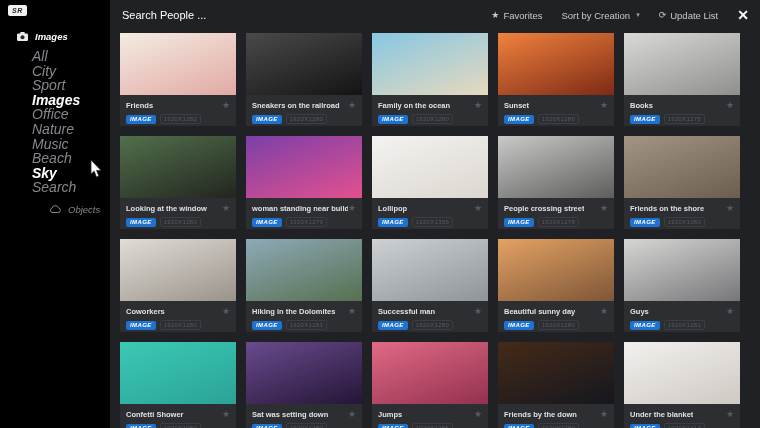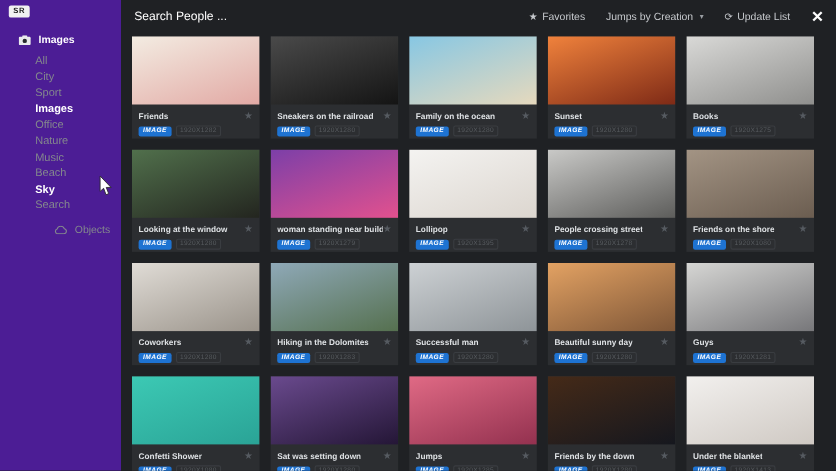--- a/index.html
+++ b/index.html
@@ -1,30 +1,30 @@
 <!DOCTYPE html>
 <html><head>
 <meta charset="utf-8">
 <style>
   * { margin:0; padding:0; box-sizing:border-box; }
   html,body { width:760px; height:428px; overflow:hidden; background:#1f2124;
               font-family:"Liberation Sans", sans-serif; }
   .app { display:flex; width:760px; height:428px; position:relative; }
 
   
-  .sidebar { width:110px; height:100%; background:#4c1d95; flex:0 0 110px; position:relative; }
+  .sidebar { width:110px; height:100%; background:#000000; flex:0 0 110px; position:relative;font-style:italic; }
   .logo-badge { position:absolute; top:5px; left:8px; background:#f1f1f1; color:#222;
                 font-size:7px; font-weight:bold; padding:2px 4px; border-radius:2px; letter-spacing:.5px; }
   .nav { position:absolute; top:28px; left:0; width:100%; }
   .section-head { display:flex; align-items:center; gap:7px; padding:3px 0 5px 17px;
                   color:#fff; font-size:9.5px; font-weight:bold; cursor:pointer; }
   .section-head.dim { color:#84888d; font-weight:normal;margin-left:32px; }
   .section-head svg { display:block; }
   .nav-items { padding:2px 0 6px 32px; }
-  .nav-item { color:#84888d; font-size:10px; line-height:14.6px; cursor:pointer; }
+  .nav-item { color:#84888d; font-size:14px; line-height:14.6px; cursor:pointer; }
   .nav-item.active { color:#ffffff; font-weight:bold; }
 
   
   .main { flex:1; display:flex; flex-direction:column; background:#1f2124; }
   .topbar { height:30px; display:flex; align-items:center; flex:0 0 30px; }
   .search-label { margin-left:12px; color:#ffffff; font-size:11px; font-weight:normal; }
   .topbar-right { margin-left:auto; display:flex; align-items:center; gap:19px; margin-right:11px; }
   .tb-ctl { color:#c6c9cd; font-size:9.5px; display:flex; align-items:center; gap:4px; cursor:pointer; }
   .tb-ctl .glyph { font-size:9px; }
   .caret { font-size:7px; color:#9a9ea3; margin-left:2px; }
@@ -92,21 +92,21 @@
 
   <div class="main">
     <div class="topbar">
       <span class="search-label">Search People ...</span>
       <div class="topbar-right">
         <span class="tb-ctl">
           <span class="glyph">★</span>
           <span>Favorites</span>
         </span>
         <span class="tb-ctl">
-          <span>Jumps by Creation</span>
+          <span>Sort by Creation</span>
           <span class="caret">▾</span>
         </span>
         <span class="tb-ctl">
           <span class="glyph">⟳</span>
           <span>Update List</span>
         </span>
         <span class="close-btn">✕</span>
       </div>
     </div>
     <div class="grid" id="card-grid">

